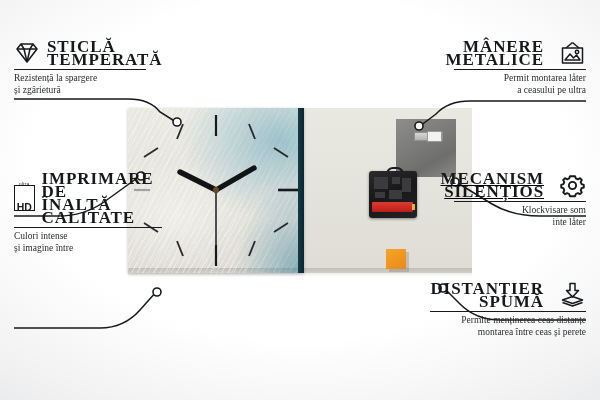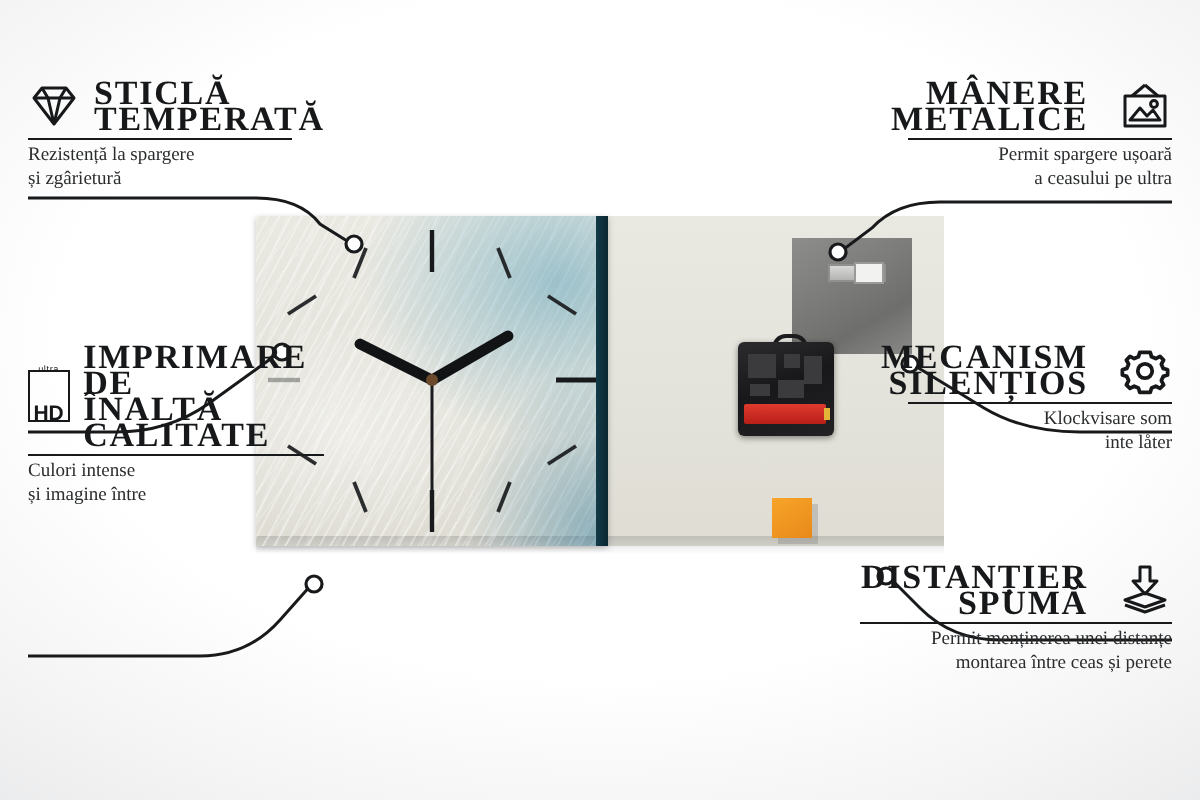--- a/index.html
+++ b/index.html
@@ -244,27 +244,27 @@
         <g fill="none" stroke="#16181a" stroke-width="1.5" stroke-linejoin="round">
           <rect x="3.5" y="7" width="20" height="15"></rect>
           <path d="M13.5,1.5 L7,7"></path>
             <path d="M13.5,1.5 L20,7"></path>
           <path d="M6,19 L11,13 L14.5,17 L17.5,14 L21,19 Z"></path>
           <circle cx="18" cy="11" r="1.7"></circle>
         </g>
       </svg>
     </div>
     <div class="rule"></div>
-    <div class="sub">Permit spargere ușoară</div>
+    <div class="sub">Permit montarea låter</div>
     <div class="sub">a ceasului pe ultra</div>
   </div>
 
   <div class="lbl right" style="left:454px;top:172px;width:132px;">
     <div class="head">
-      <div style="text-align:right;">
+      <div style="text-align:right;text-decoration:underline;">
         <div class="title">MECANISM</div>
         <div class="title">SILENȚIOS</div>
       </div>
       <svg class="ico" width="27" height="25" viewBox="0 0 27 25">
         <g fill="none" stroke="#16181a" stroke-width="1.9" stroke-linejoin="round">
           <path d="M13.5,3.2 l2.6,0 0.7,2.2 2.1,0.9 2.1,-1.1 1.8,1.8 -1.1,2.1 0.9,2.1 2.2,0.7 0,2.6 -2.2,0.7 -0.9,2.1 1.1,2.1 -1.8,1.8 -2.1,-1.1 -2.1,0.9 -0.7,2.2 -2.6,0 -2.6,0 -0.7,-2.2 -2.1,-0.9 -2.1,1.1 -1.8,-1.8 1.1,-2.1 -0.9,-2.1 -2.2,-0.7 0,-2.6 2.2,-0.7 0.9,-2.1 -1.1,-2.1 1.8,-1.8 2.1,1.1 2.1,-0.9 0.7,-2.2 z"></path>
           <circle cx="13.5" cy="12.5" r="3.6"></circle>
         </g>
       </svg>
     </div>
@@ -281,17 +281,17 @@
       </div>
       <svg class="ico" width="27" height="26" viewBox="0 0 27 26">
         <g fill="none" stroke="#16181a" stroke-width="1.5" stroke-linejoin="round">
           <path d="M11,1.5 h5 v7 h3.5 L13.5,15 L7.5,8.5 H11 Z"></path>
           <path d="M13.5,14.5 L23.5,18 L13.5,21.5 L3.5,18 Z"></path>
           <path d="M3.5,20.5 L13.5,24 L23.5,20.5"></path>
         </g>
       </svg>
     </div>
     <div class="rule"></div>
-    <div class="sub">Permit menținerea unei distanțe</div>
+    <div class="sub">Permite menținerea ceas distanțe</div>
     <div class="sub">montarea între ceas și perete</div>
   </div>
 
 </div>
 
 </body></html>

